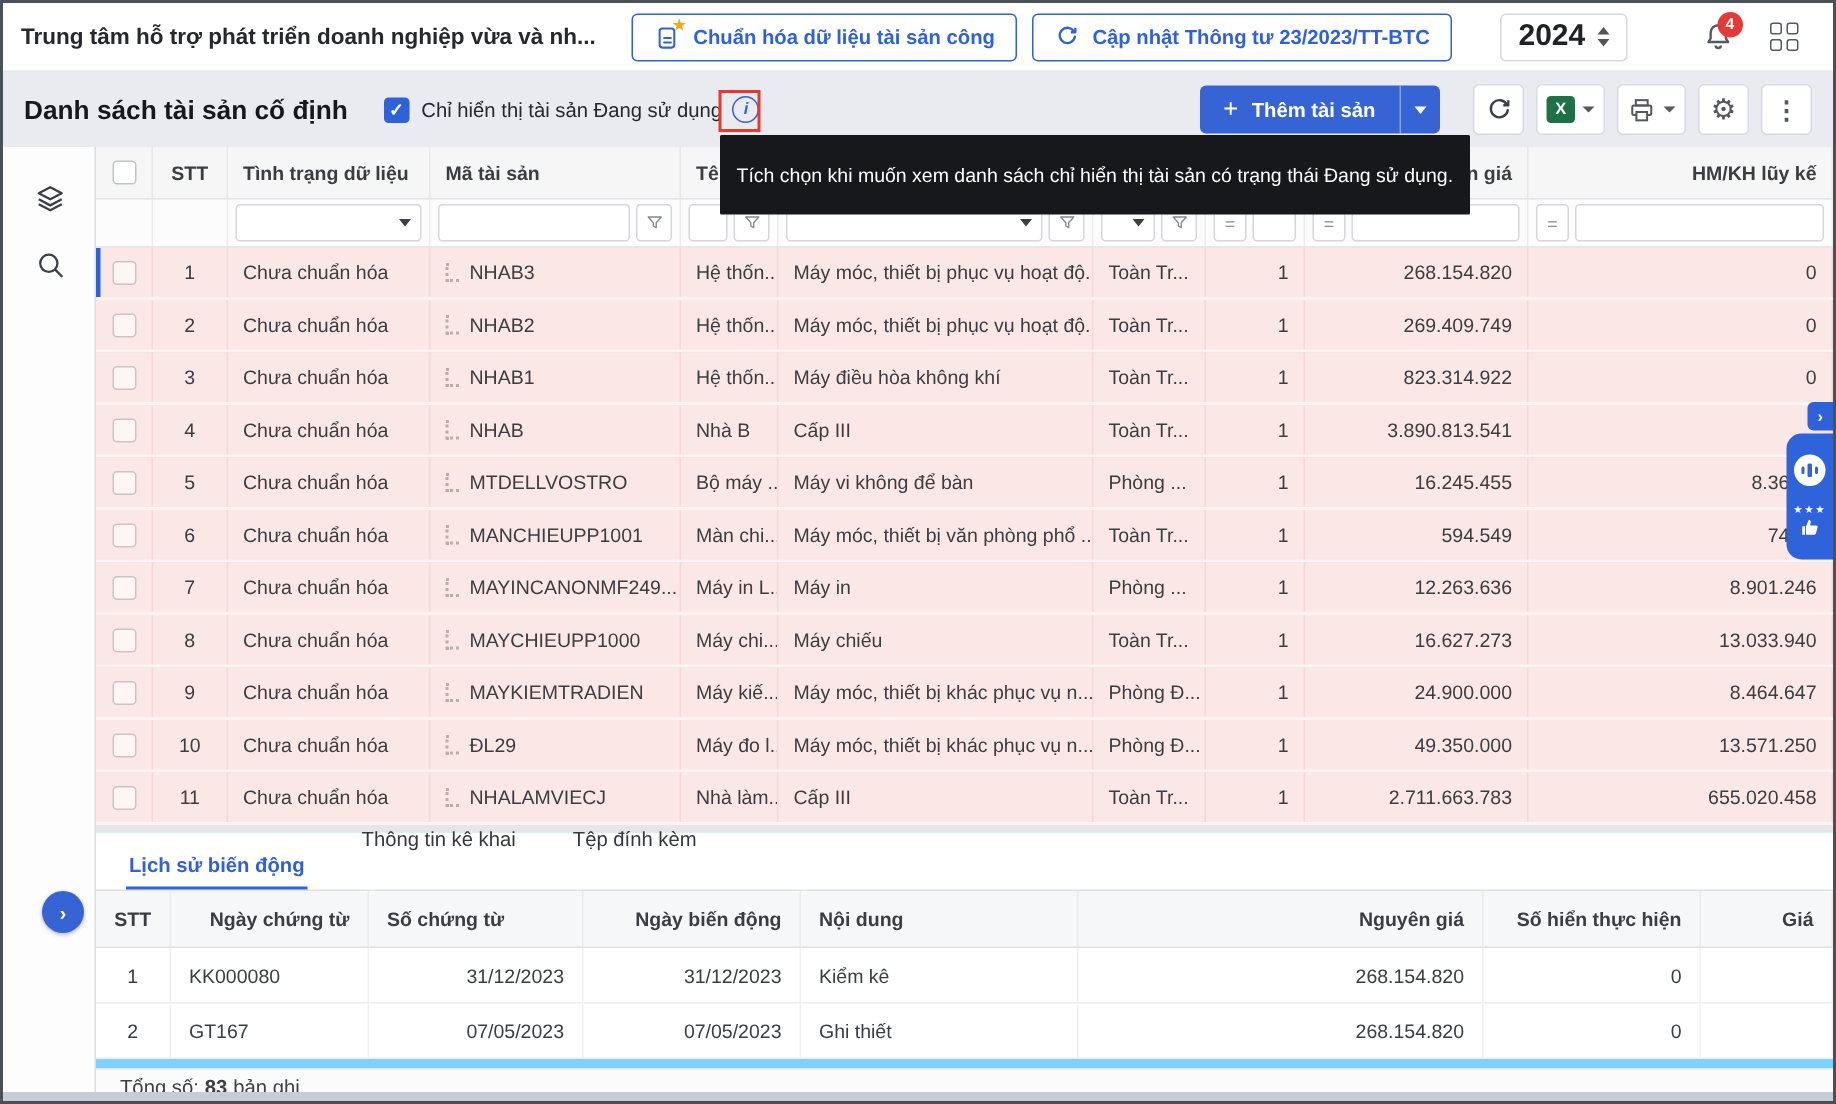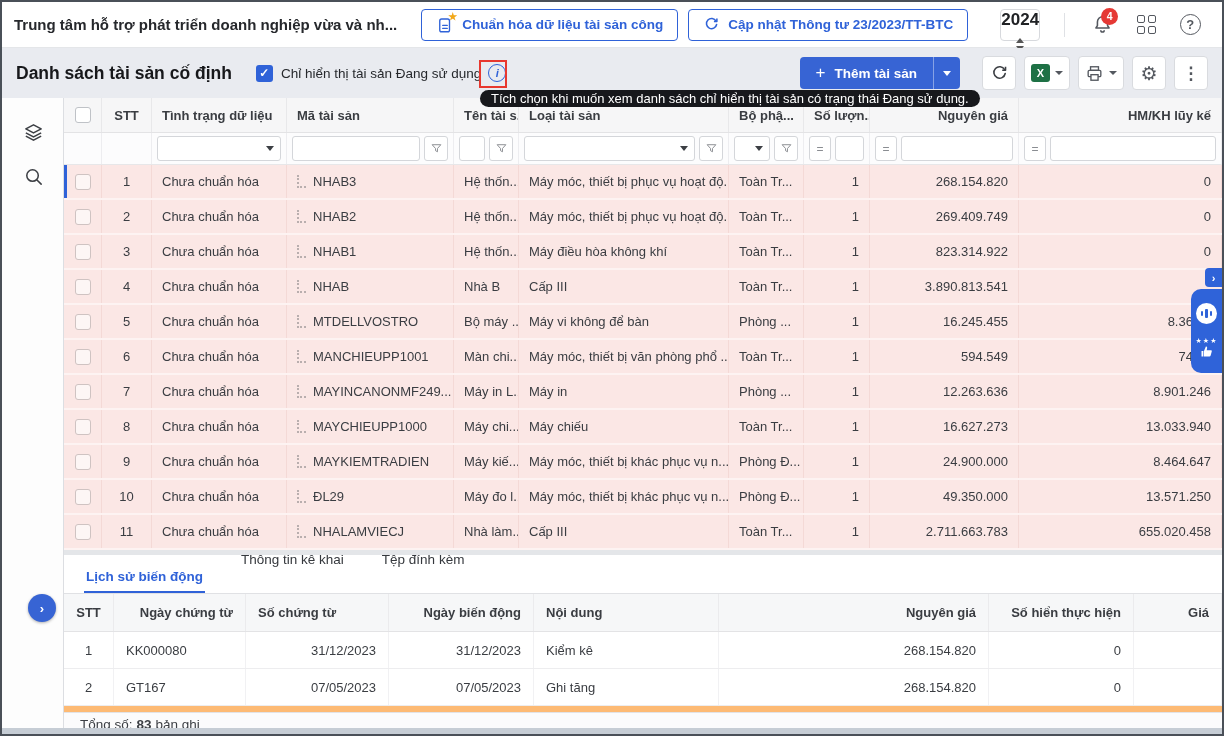--- a/index.html
+++ b/index.html
@@ -1,31 +1,31 @@
 <!DOCTYPE html>
 <html><head>
 <meta charset="utf-8">
 <style>
   html,body{margin:0;padding:0;background:#eceff3;}
   *{box-sizing:border-box;}
   .window{
     position:relative;width:1224px;height:736px;margin:0 auto;
-    background:#fdba74;border:2px solid #4a5058;overflow:hidden;
+    background:#7dd3fc;border:2px solid #4a5058;overflow:hidden;
     font-family:"Liberation Sans",sans-serif;color:#33363b;font-size:13px;
   }
   
   .appbar{position:absolute;left:0;top:0;right:0;height:46px;background:#fff;
     border-bottom:1px solid #e4e6e9;display:flex;align-items:center;padding:0 12px;gap:10px;}
   .org-title{font-size:15px;font-weight:bold;color:#26282c;white-space:nowrap;flex:0 0 auto;margin-right:14px;}
   .btn-outline{height:32px;display:flex;align-items:center;gap:8px;padding:0 14px;
     border:1px solid #2f62d8;border-radius:4px;background:#fff;color:#2f62d8;
     font-weight:bold;font-size:13.5px;cursor:pointer;white-space:nowrap;}
   .btn-outline svg{flex:0 0 auto;}
-  .year-box{height:32px;margin-left:22px;display:flex;align-items:center;gap:8px;padding:0 0;
-    border:1px solid #d7d9dd;border-radius:4px;background:#fff;font-weight:bold;font-size:17px;color:#202225;flex-direction:column;}
+  .year-box{height:32px;margin-left:22px;display:flex;align-items:center;gap:8px;padding:0 11px;
+    border:1px solid #d7d9dd;border-radius:4px;background:#fff;font-weight:bold;font-size:20px;color:#202225;}
   .spinners{display:flex;flex-direction:column;gap:3px;}
   .tri-up{width:0;height:0;border-left:4px solid transparent;border-right:4px solid transparent;border-bottom:5px solid #555;}
   .tri-down{width:0;height:0;border-left:4px solid transparent;border-right:4px solid transparent;border-top:5px solid #555;}
   .vdiv{width:1px;height:24px;background:#dfe1e5;margin:0 10px 0 14px;}
   .top-ico{position:relative;width:34px;height:34px;display:flex;align-items:center;justify-content:center;
     color:#54585f;cursor:pointer;flex:0 0 auto;}
   .badge{position:absolute;top:0;right:1px;min-width:17px;height:17px;border-radius:9px;background:#e53935;
     color:#fff;font-size:10.5px;font-weight:bold;display:flex;align-items:center;justify-content:center;padding:0 4px;}
   .apps-grid{display:grid;grid-template-columns:8px 8px;grid-template-rows:8px 8px;gap:3px;}
   .apps-grid span{border:1.8px solid #54585f;border-radius:2px;}
@@ -50,21 +50,21 @@
   .btn-add-caret .c{width:0;height:0;border-left:4.5px solid transparent;border-right:4.5px solid transparent;border-top:5px solid #fff;}
   .tool-btn{height:34px;min-width:34px;background:#fff;border:1px solid #d9dbdf;border-radius:4px;
     display:flex;align-items:center;justify-content:center;gap:5px;padding:0 6px;color:#44474d;cursor:pointer;}
   .excel-glyph{width:19px;height:18px;background:#1e7145;border-radius:3px;color:#fff;font-size:11px;font-weight:bold;
     display:flex;align-items:center;justify-content:center;}
   .gear-glyph{font-size:19px;line-height:1;color:#54585f;}
   .kebab-glyph{font-size:17px;font-weight:bold;color:#54585f;letter-spacing:0;}
   .mini-caret{width:0;height:0;border-left:4px solid transparent;border-right:4px solid transparent;border-top:4.5px solid #54585f;}
   
   .tooltip{position:absolute;left:478px;top:88px;z-index:40;background:#17181c;color:#fff;
-    font-size:13px;padding:1px 11px;border-radius:12px;white-space:nowrap;}
+    font-size:13px;padding:19px 11px;border-radius:1px;white-space:nowrap;}
   
   .side{position:absolute;left:0;top:96px;width:62px;bottom:6px;background:#fdfdfd;border-right:1px solid #dcdee2;}
   .side-ico{width:62px;height:44px;display:flex;align-items:center;justify-content:center;color:#3c3f44;cursor:pointer;}
   .fab-expand{position:absolute;left:26px;top:592px;width:28px;height:28px;border-radius:50%;background:#3764d4;
     color:#fff;display:flex;align-items:center;justify-content:center;font-size:13px;font-weight:bold;cursor:pointer;box-shadow:0 1px 3px rgba(0,0,0,.3);}
   
   .gridcols{display:grid;grid-template-columns:38px 50px 135px 167px 65px 210px 75px 66px 149px minmax(0,1fr);}
   .mtable{position:absolute;left:62px;top:96px;right:0;}
   .mhead{height:35px;background:#f6f6f7;border-bottom:1px solid #e3e3e5;}
   .mhead .hcell{display:flex;align-items:center;padding:0 10px;font-weight:bold;color:#3a3d42;
@@ -540,21 +540,21 @@
           <div class="cell">Kiểm kê</div>
           <div class="cell right">268.154.820</div>
           <div class="cell right">0</div>
           <div class="cell right"></div>
         </div>
         <div class="hrow hgridcols">
           <div class="cell center">2</div>
           <div class="cell linkcell">GT167</div>
           <div class="cell right">07/05/2023</div>
           <div class="cell right">07/05/2023</div>
-          <div class="cell">Ghi tăng</div>
+          <div class="cell">Ghi thiết</div>
           <div class="cell right">268.154.820</div>
           <div class="cell right">0</div>
           <div class="cell right"></div>
         </div>
       </div>
   </div>
 
   <div class="footerbar">
     <span>Tổng số:</span>
     <b>83</b>

